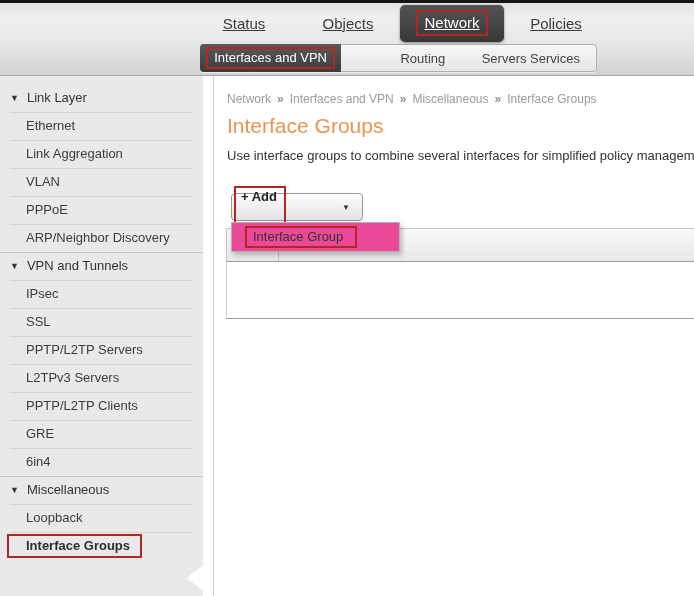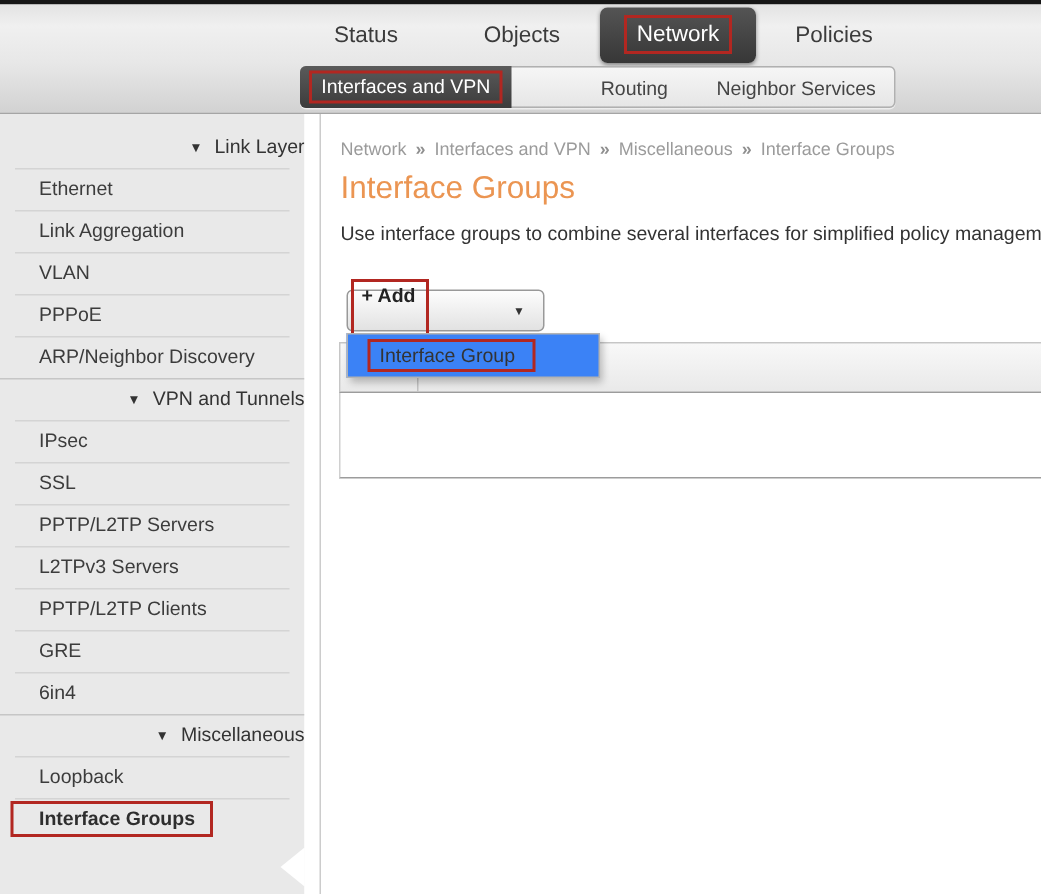--- a/index.html
+++ b/index.html
@@ -9,21 +9,21 @@
   html,body{margin:0;padding:0;background:#fff;}
   body{font-family:"Liberation Sans", sans-serif;}
   #screen{position:relative;width:694px;height:596px;overflow:hidden;background:#fff;}
 
   
   .black-strip{position:absolute;top:0;left:0;right:0;height:3px;background:#161616;}
   .header{position:absolute;top:3px;left:0;right:0;height:72px;
     background:linear-gradient(180deg,#e3e3e3 0%,#f0f0f0 20%,#e7e7e7 55%,#d2d2d2 100%);}
   .topnav{position:absolute;left:192px;top:4px;height:38px;display:flex;align-items:center;}
   .topnav .cell{width:104px;height:38px;display:flex;align-items:center;justify-content:center;
-    font-size:15px;color:#3b3b3b;cursor:pointer;}
+    font-size:15px;color:#3b3b3b;cursor:pointer;text-decoration:underline;}
   .topnav .cell.selected{height:37px;background:linear-gradient(180deg,#545454,#373737);
     color:#fff;border-radius:5px;box-shadow:0 1px 3px rgba(0,0,0,.45);}
   .red-frame{border:2px solid var(--red);}
   .topnav .cell.selected .red-frame{padding:2px 6px 3px 6px;}
 
   .subnav{position:absolute;left:200px;top:44px;width:397px;height:28px;box-sizing:border-box;
     background:linear-gradient(#f6f6f6,#e6e6e6);border:1px solid #b0b0b0;border-radius:4px;
     display:flex;box-shadow:0 1px 0 rgba(255,255,255,.6);}
   .subnav .seg{display:flex;align-items:center;justify-content:center;font-size:13px;color:#444;cursor:pointer;}
   .subnav .seg:nth-child(1){width:157px;}
@@ -33,21 +33,21 @@
     color:#fff;border-radius:4px 0 0 4px;}
   .subnav .seg .red-frame{padding:1px 6px 2px 6px;}
 
   .header-divider{position:absolute;top:75px;left:0;right:0;height:1px;background:#a5a5a5;}
 
   
   .sidebar{position:absolute;left:0;top:76px;width:203px;bottom:0;background:#e9e9e9;
     padding-top:8px;box-sizing:border-box;}
   .side-row{height:28px;line-height:28px;font-size:13px;color:#3c3c3c;position:relative;
     white-space:nowrap;cursor:pointer;}
-  .side-row.section{padding-left:10px;color:#333;text-align:right;}
+  .side-row.section{padding-left:10px;color:#333;}
   .side-row.section .tri{display:inline-block;font-size:9px;margin-right:8px;position:relative;top:-1px;color:#333;}
   .side-row.item{padding-left:26px;}
   .side-row.item::before{content:"";position:absolute;top:0;left:10px;right:10px;border-top:1px solid #d4d4d4;}
   .side-row.section::before{content:"";position:absolute;top:0;left:0;right:0;border-top:1px solid #c6c6c6;}
   .side-row.section:first-child::before{display:none;}
   .side-row.item.selected{font-weight:bold;color:#2e2e2e;}
   .side-row.item.selected .red-frame{padding:2px 10px 3px 17px;margin-left:-19px;}
   .arrow-indicator{position:absolute;left:187px;top:565px;width:0;height:0;z-index:5;
     border-top:13px solid transparent;border-bottom:13px solid transparent;border-right:16px solid #fff;}
 
@@ -61,21 +61,21 @@
   .page-title{position:absolute;left:24px;top:38px;font-size:21px;color:var(--orange);font-weight:400;}
   .page-desc{position:absolute;left:24px;top:72px;font-size:13px;color:#333;white-space:nowrap;}
 
   .add-btn{position:absolute;left:28px;top:117px;width:132px;height:28px;box-sizing:border-box;
     background:linear-gradient(#fdfdfd,#e2e2e2);border:1px solid #999;border-radius:4px;
     display:flex;align-items:center;cursor:pointer;}
   .add-label-frame{font-weight:bold;font-size:13px;color:#222;padding:1px 7px 18px 5px;
     margin-left:2px;position:relative;top:-2px;background:transparent;}
   .add-caret{position:absolute;right:12px;top:10px;font-size:8px;color:#333;line-height:8px;}
 
-  .dropdown{position:absolute;left:28px;top:146px;width:167px;background:#3b82f6;
+  .dropdown{position:absolute;left:28px;top:146px;width:167px;background:#ec4899;
     border:1px solid #b3b3b3;box-shadow:2px 3px 5px rgba(0,0,0,.25);z-index:10;}
   .dropdown-item{height:28px;display:flex;align-items:center;padding-left:13px;
     font-size:13px;color:#333;cursor:pointer;}
   .dropdown-item .red-frame{padding:1px 12px 2px 6px;}
 
   .tbl{position:absolute;left:23px;top:152px;right:0;z-index:1;}
   .tbl-head{height:34px;background:linear-gradient(#f8f8f8,#e9e9e9);box-sizing:border-box;
     border-top:1px solid #c6c6c6;border-left:1px solid #c6c6c6;border-bottom:1px solid #9c9c9c;
     position:relative;}
   .tbl-head-divider{position:absolute;left:51px;top:0;bottom:0;width:1px;background:#c2c2c2;}
@@ -95,21 +95,21 @@
       <div class="cell selected">
         <span class="red-frame">Network</span>
       </div>
       <div class="cell">Policies</div>
     </div>
   <div class="subnav">
       <div class="seg selected">
         <span class="red-frame">Interfaces and VPN</span>
       </div>
       <div class="seg">Routing</div>
-      <div class="seg">Neighbor Services</div>
+      <div class="seg">Servers Services</div>
     </div>
   <div class="header-divider"></div>
 
   <div class="sidebar">
       <div class="side-row section"><span class="tri">▼</span><span>Link Layer</span></div>
       <div class="side-row item">Ethernet</div>
       <div class="side-row item">Link Aggregation</div>
       <div class="side-row item">VLAN</div>
       <div class="side-row item">PPPoE</div>
       <div class="side-row item">ARP/Neighbor Discovery</div>

